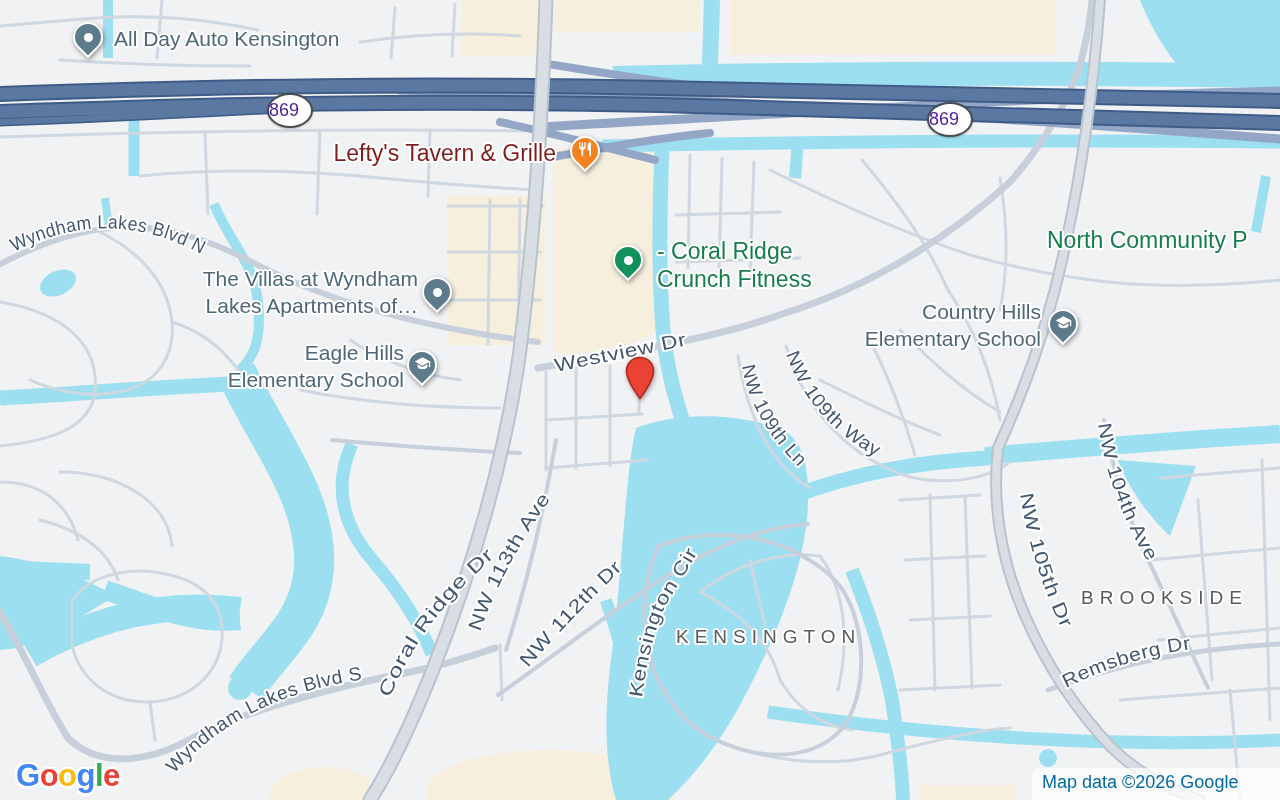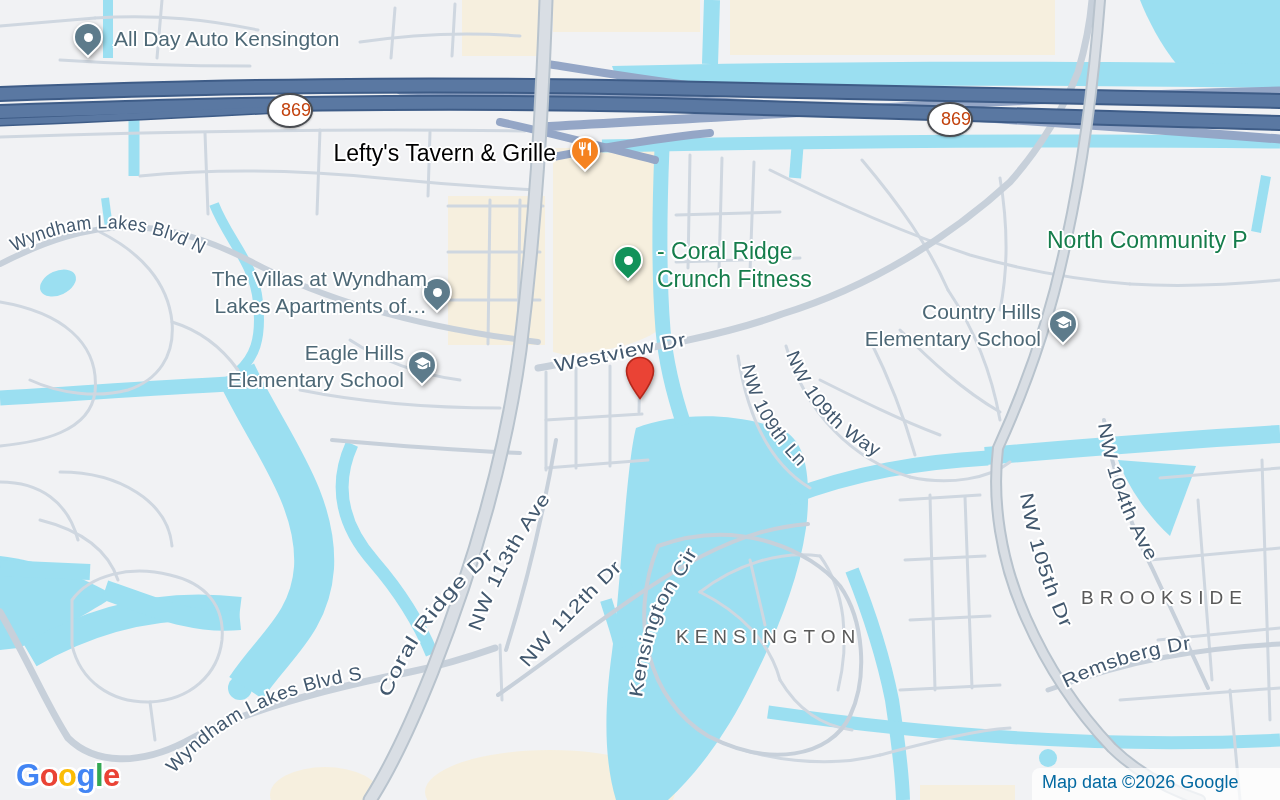--- a/index.html
+++ b/index.html
@@ -13,21 +13,21 @@
   .poi-label.big{font-size:23px;line-height:28px;}
   .area-label{position:absolute;font-size:19px;font-weight:500;letter-spacing:6px;color:#5a5a5a;white-space:nowrap;margin-top:8px;}
   .street-text{font-size:19px;font-weight:500;fill:#42586e;stroke:#ffffff;stroke-width:4px;paint-order:stroke;stroke-linejoin:round;letter-spacing:.5px;}
   
   .pin-wrap{position:absolute;width:30px;height:30px;filter:drop-shadow(1px 2px 2.5px rgba(0,0,0,.4));}
   .pin{position:absolute;inset:0;border-radius:50% 50% 50% 0;transform:rotate(-45deg);border:2.5px solid #fff;background:#5d7b8b;}
   .pin-inner{position:absolute;inset:0;display:flex;align-items:center;justify-content:center;transform:rotate(45deg);}
   .pin-dot{width:9px;height:9px;border-radius:50%;background:#fff;}
   .marker{position:absolute;filter:drop-shadow(1px 2px 2px rgba(0,0,0,.35));}
   
-  .badge{position:absolute;width:42px;height:31px;background:#fff;border:2.5px solid #4a4d52;border-radius:50%;display:flex;align-items:center;justify-content:flex-end;font-size:18px;font-weight:500;color:#c2410c;box-shadow:0 1px 2px rgba(0,0,0,.25);}
+  .badge{position:absolute;width:42px;height:31px;background:#fff;border:2.5px solid #4a4d52;border-radius:50%;display:flex;align-items:center;justify-content:flex-start;font-size:18px;font-weight:500;color:#4c1d95;box-shadow:0 1px 2px rgba(0,0,0,.25);}
   
   .glogo{position:absolute;left:16px;top:758px;font-size:31px;font-weight:600;letter-spacing:-.5px;white-space:nowrap;}
   .glogo span{text-shadow:-2px -2px 0 #fff,2px -2px 0 #fff,-2px 2px 0 #fff,2px 2px 0 #fff,0 2.5px 0 #fff,0 -2.5px 0 #fff;}
   .attrib-panel{position:absolute;left:1032px;top:768px;width:248px;height:32px;background:rgba(255,255,255,.75);border-radius:8px 0 0 0;}
   .attrib{position:absolute;left:1042px;top:772px;font-size:18px;color:#0369a1;white-space:nowrap;}
 </style>
 </head>
 <body>
 
 <div class="stage">
@@ -245,42 +245,42 @@
     <div class="pin" style="background: rgb(245, 130, 31);">
       <div class="pin-inner">
         <span>
           <svg width="16" height="16" viewBox="0 0 24 24">
               <path fill="#fff" d="M11 9H9V2H7v7H5V2H3v7c0 2.12 1.66 3.84 3.75 3.97V22h2.5v-9.03C11.34 12.84 13 11.12 13 9V2h-2v7zm5-3v8h2.5v8H21V2c-2.76 0-5 2.24-5 4z"></path>
             </svg>
         </span>
       </div>
     </div>
   </div>
-  <div class="poi-label big right halo" style="left: 286px; top: 139px; width: 270px; color: #000000;">Lefty's Tavern &amp; Grille</div>
+  <div class="poi-label big right halo" style="left: 286px; top: 139px; width: 270px; color: #7f1d1d;">Lefty's Tavern &amp; Grille</div>
 
   <div class="pin-wrap" style="left:613px;top:245px;">
     <div class="pin" style="background: rgb(18, 146, 90);">
       <div class="pin-inner">
           <div class="pin-dot"></div>
         </div>
     </div>
   </div>
   <div class="poi-label big halo" style="left: 657px; top: 237px; color: rgb(22, 125, 76);">
     <div>- Coral Ridge</div>
     <div>Crunch Fitness</div>
   </div>
 
   <div class="pin-wrap" style="left:422px;top:277px;">
     <div class="pin" style="background: rgb(93, 123, 139);">
       <div class="pin-inner">
           <div class="pin-dot"></div>
         </div>
     </div>
   </div>
-  <div class="poi-label right halo" style="left: 129px; top: 265px; width: 298px; color: rgb(77, 104, 118);">
+  <div class="poi-label right halo" style="left: 120px; top: 265px; width: 298px; color: rgb(77, 104, 118);">
     <div>The Villas at Wyndham</div>
     <div>Lakes Apartments of…</div>
   </div>
 
   <div class="pin-wrap" style="left:407px;top:350px;">
     <div class="pin" style="background: rgb(93, 123, 139);">
       <div class="pin-inner">
         <span>
           <svg width="17" height="17" viewBox="0 0 24 24">
               <path fill="#fff" d="M12 3 1 9l11 6 9-4.9V17h2V9L12 3zM5 13.2V17c0 1.7 3.1 3 7 3s7-1.3 7-3v-3.8l-7 3.8-7-3.8z"></path>

